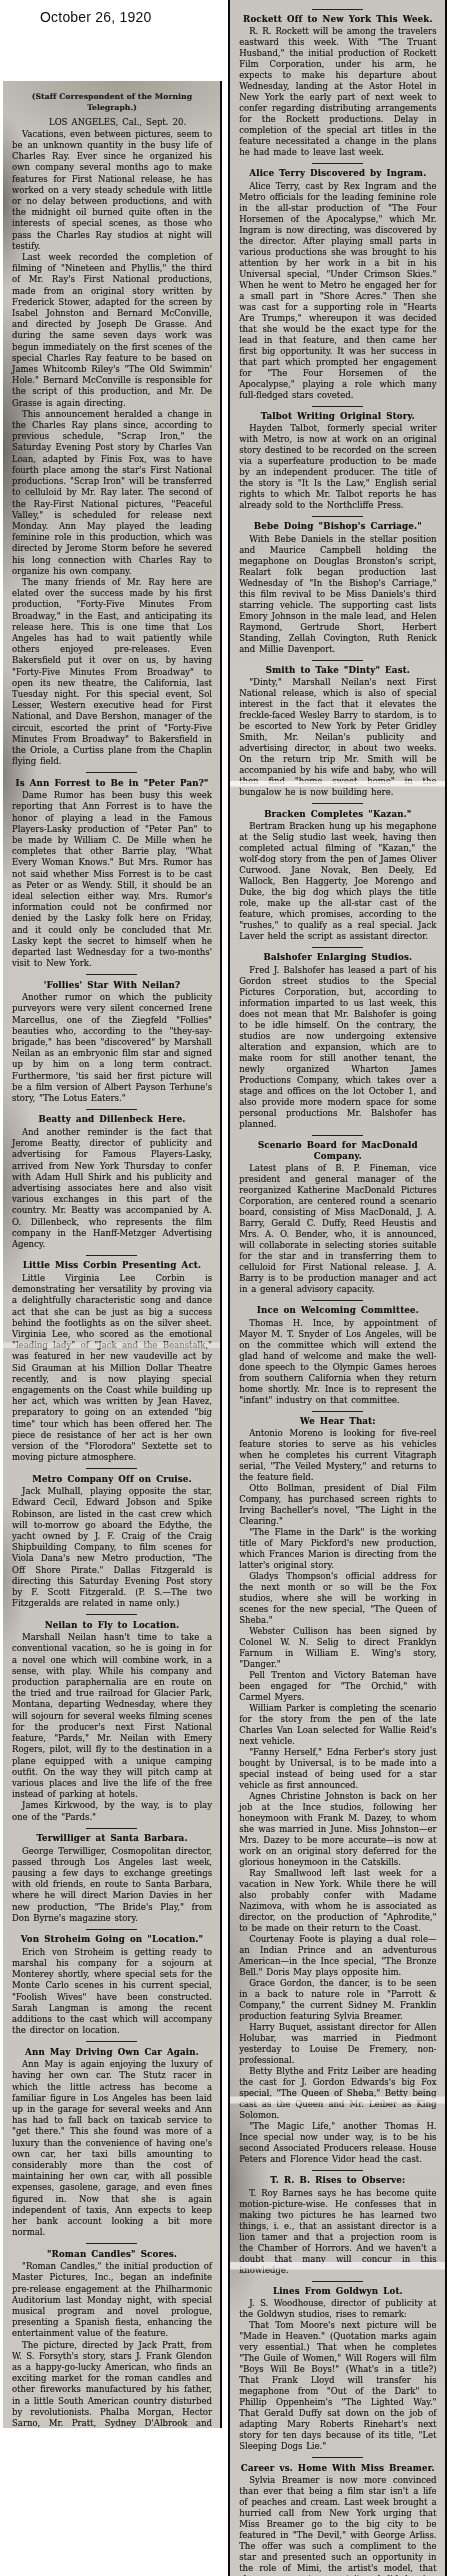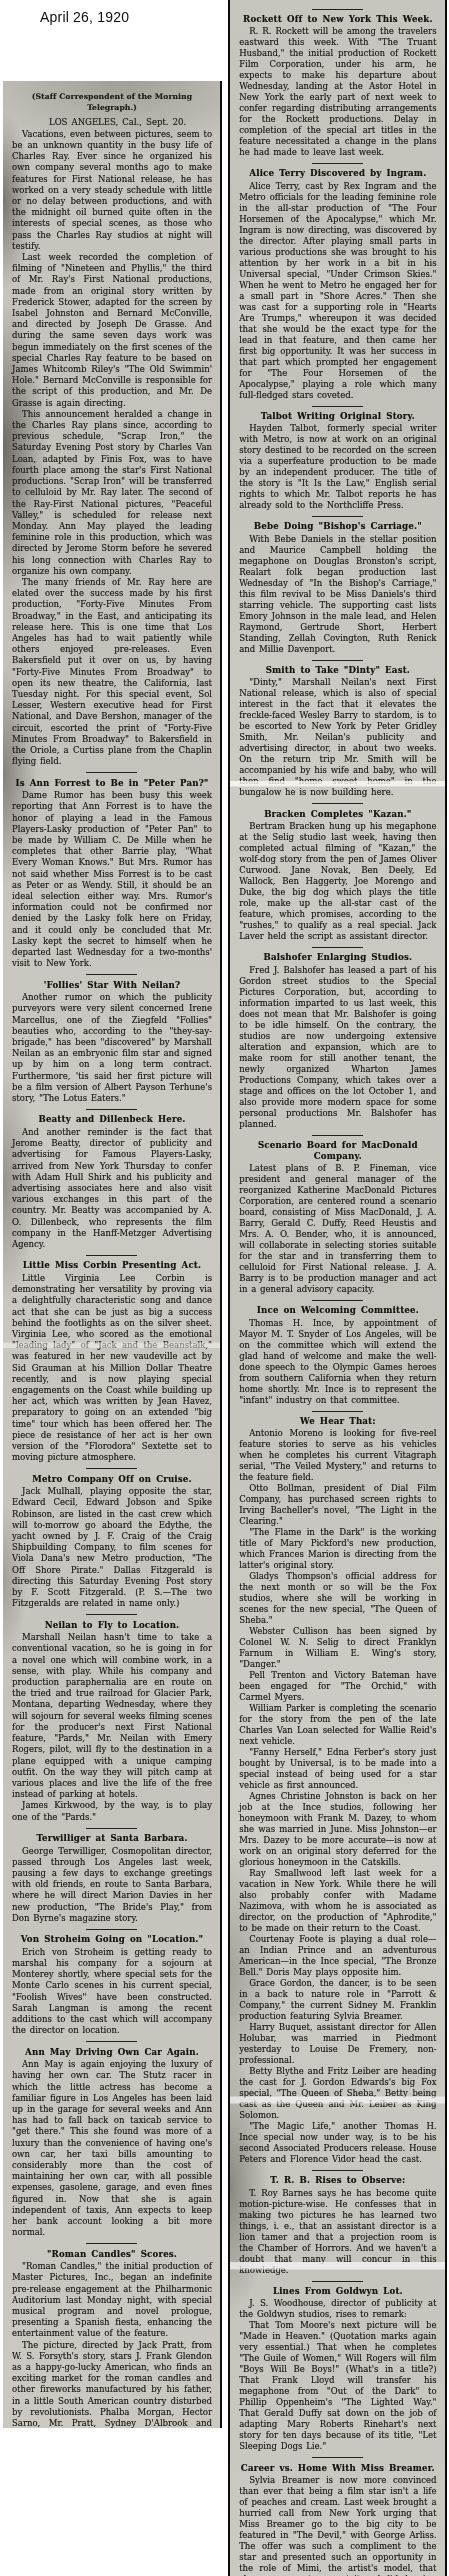--- a/index.html
+++ b/index.html
@@ -79,21 +79,21 @@
   .divider {
     width:51px; height:0;
     border-top:1.4px solid #24211c;
     margin:5px auto 4.2px auto;
   }
   .divider-top { margin:0 auto 4.2px auto; }
 </style>
 </head>
 <body>
 
-<div class="date-label">April 26, 1920</div>
+<div class="date-label">October 26, 1920</div>
 
 <div class="col col-left" id="col-left">
     <div class="byline">(Staff Correspondent of the Morning Telegraph.)</div>
     <div class="dateline">LOS ANGELES, Cal., Sept. 20.</div>
     <p class="para">Vacations, even between pictures, seem to be an unknown quantity in the busy life of Charles Ray. Ever since he organized his own company several months ago to make features for First National release, he has worked on a very steady schedule with little or no delay between productions, and with the midnight oil burned quite often in the interests of special scenes, as those who pass the Charles Ray studios at night will testify.</p>
     <p class="para">Last week recorded the completion of filming of "Nineteen and Phyllis," the third of Mr. Ray's First National productions, made from an original story written by Frederick Stower, adapted for the screen by Isabel Johnston and Bernard McConville, and directed by Joseph De Grasse. And during the same seven days work was begun immediately on the first scenes of the special Charles Ray feature to be based on James Whitcomb Riley's "The Old Swimmin' Hole." Bernard McConville is responsible for the script of this production, and Mr. De Grasse is again directing.</p>
     <p class="para">This announcement heralded a change in the Charles Ray plans since, according to previous schedule, "Scrap Iron," the Saturday Evening Post story by Charles Van Loan, adapted by Finis Fox, was to have fourth place among the star's First National productions. "Scrap Iron" will be transferred to celluloid by Mr. Ray later. The second of the Ray-First National pictures, "Peaceful Valley," is scheduled for release next Monday. Ann May played the leading feminine role in this production, which was directed by Jerome Storm before he severed his long connection with Charles Ray to organize his own company.</p>
     <p class="para">The many friends of Mr. Ray here are elated over the success made by his first production, "Forty-Five Minutes From Broadway," in the East, and anticipating its release here. This is one time that Los Angeles has had to wait patiently while others enjoyed pre-releases. Even Bakersfield put it over on us, by having "Forty-Five Minutes From Broadway" to open its new theatre, the California, last Tuesday night. For this special event, Sol Lesser, Western executive head for First National, and Dave Bershon, manager of the circuit, escorted the print of "Forty-Five Minutes From Broadway" to Bakersfield in the Oriole, a Curtiss plane from the Chaplin flying field.</p>
     <div class="divider"></div>
     <h2 class="headline">Is Ann Forrest to Be in "Peter Pan?"</h2>

